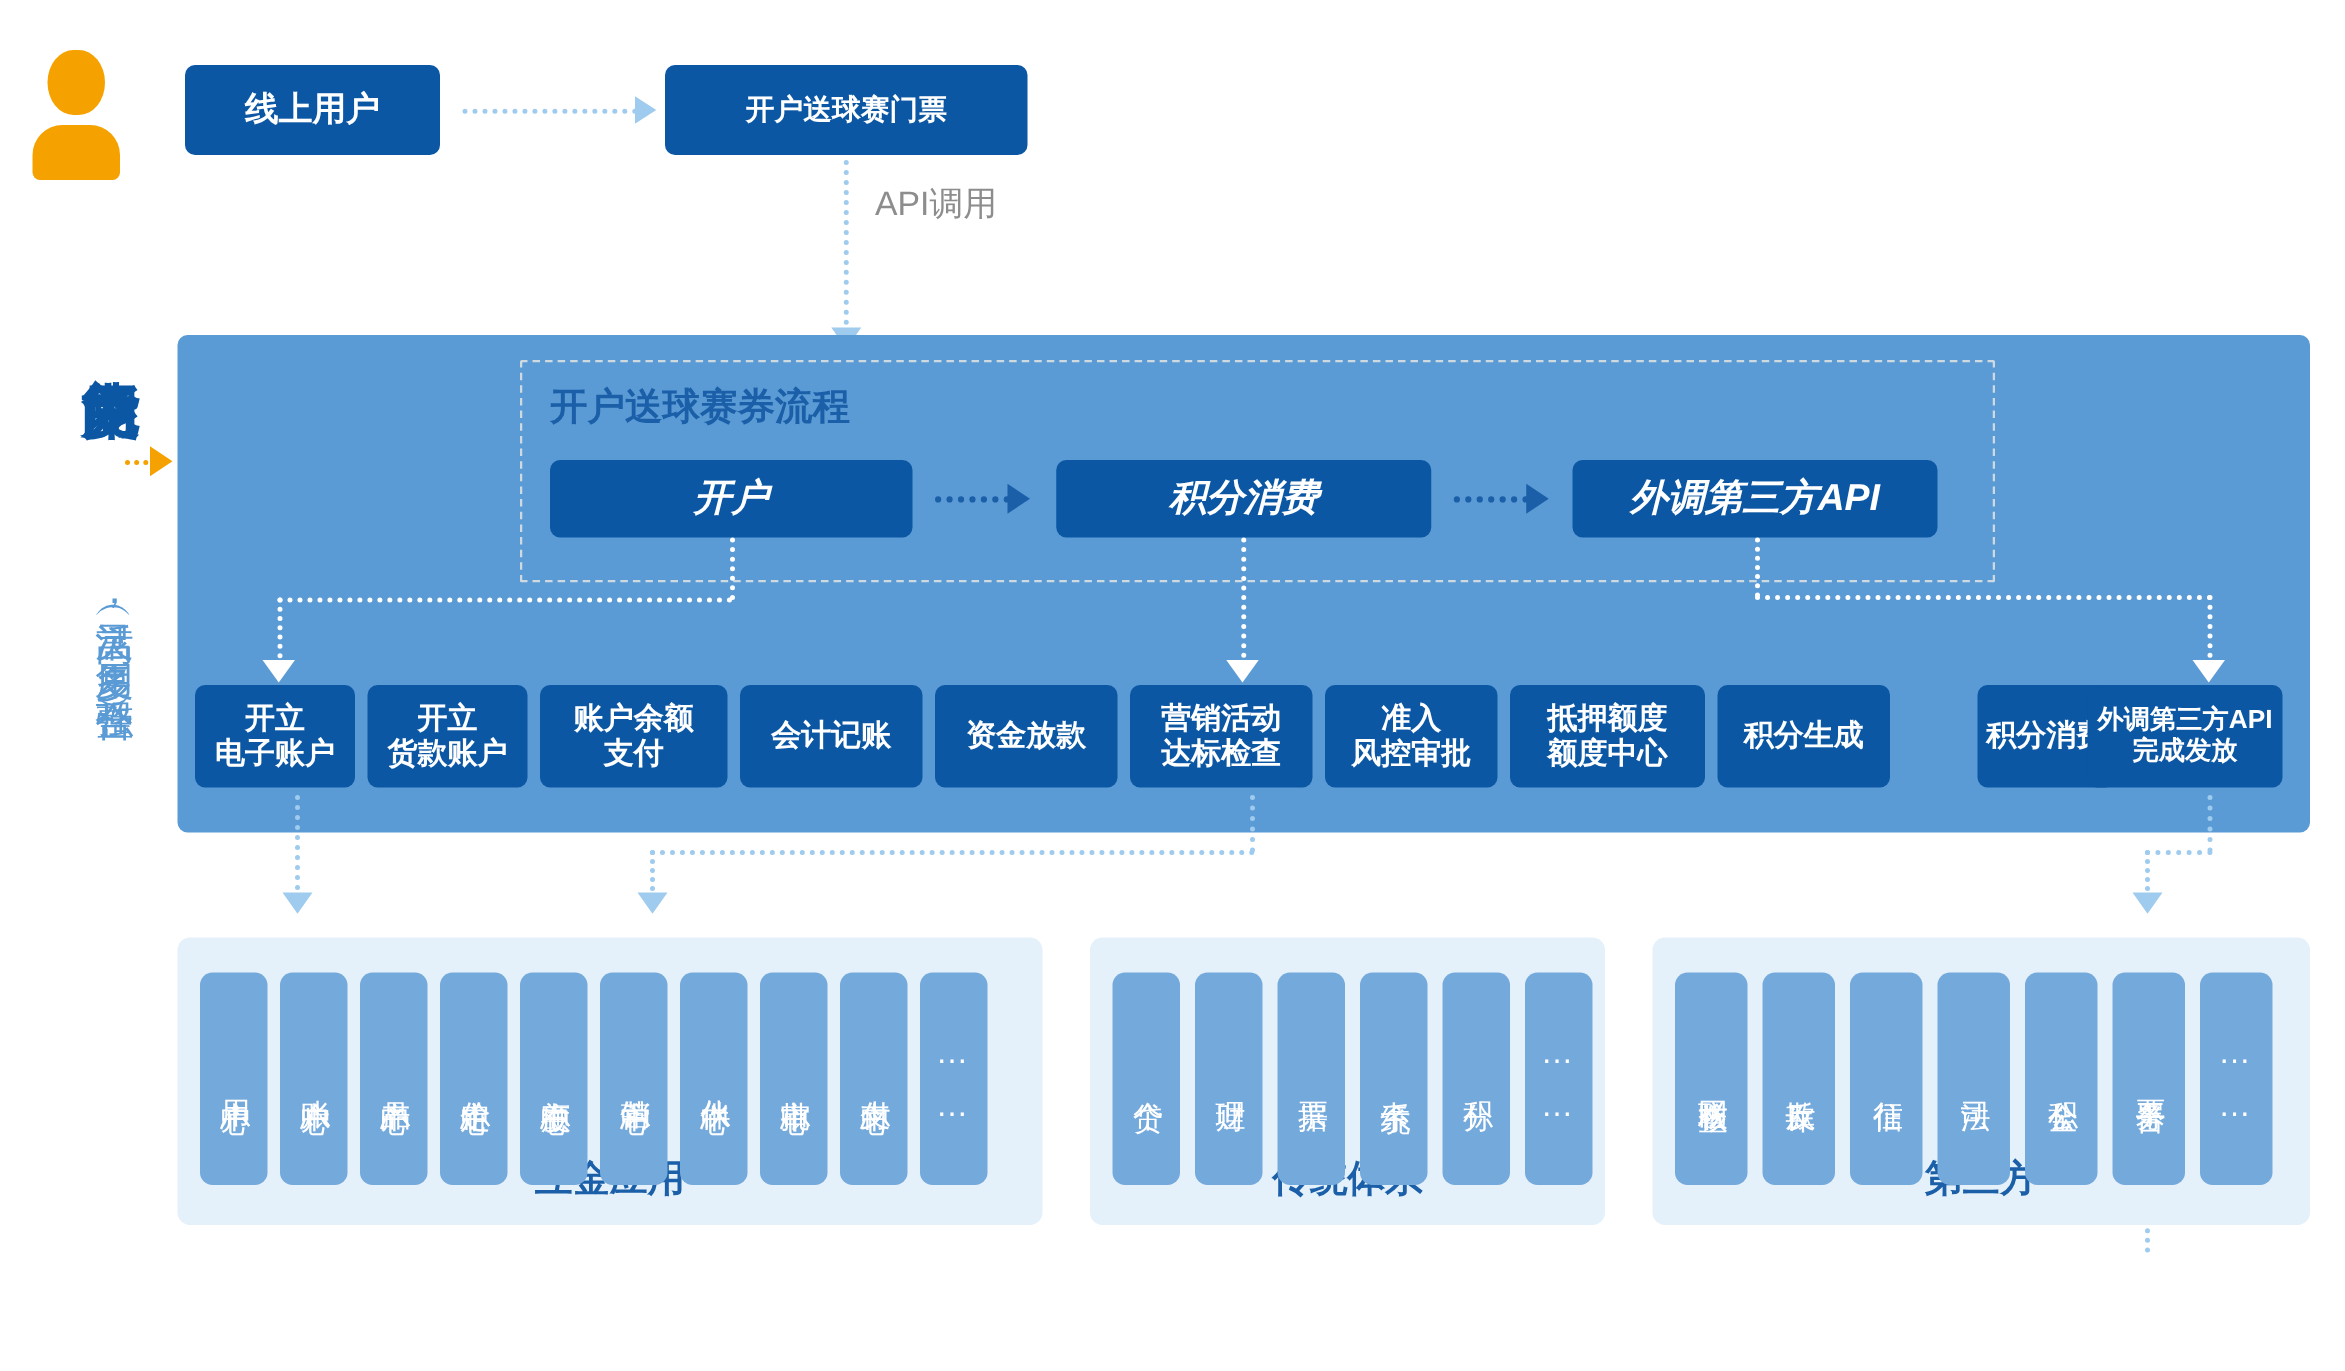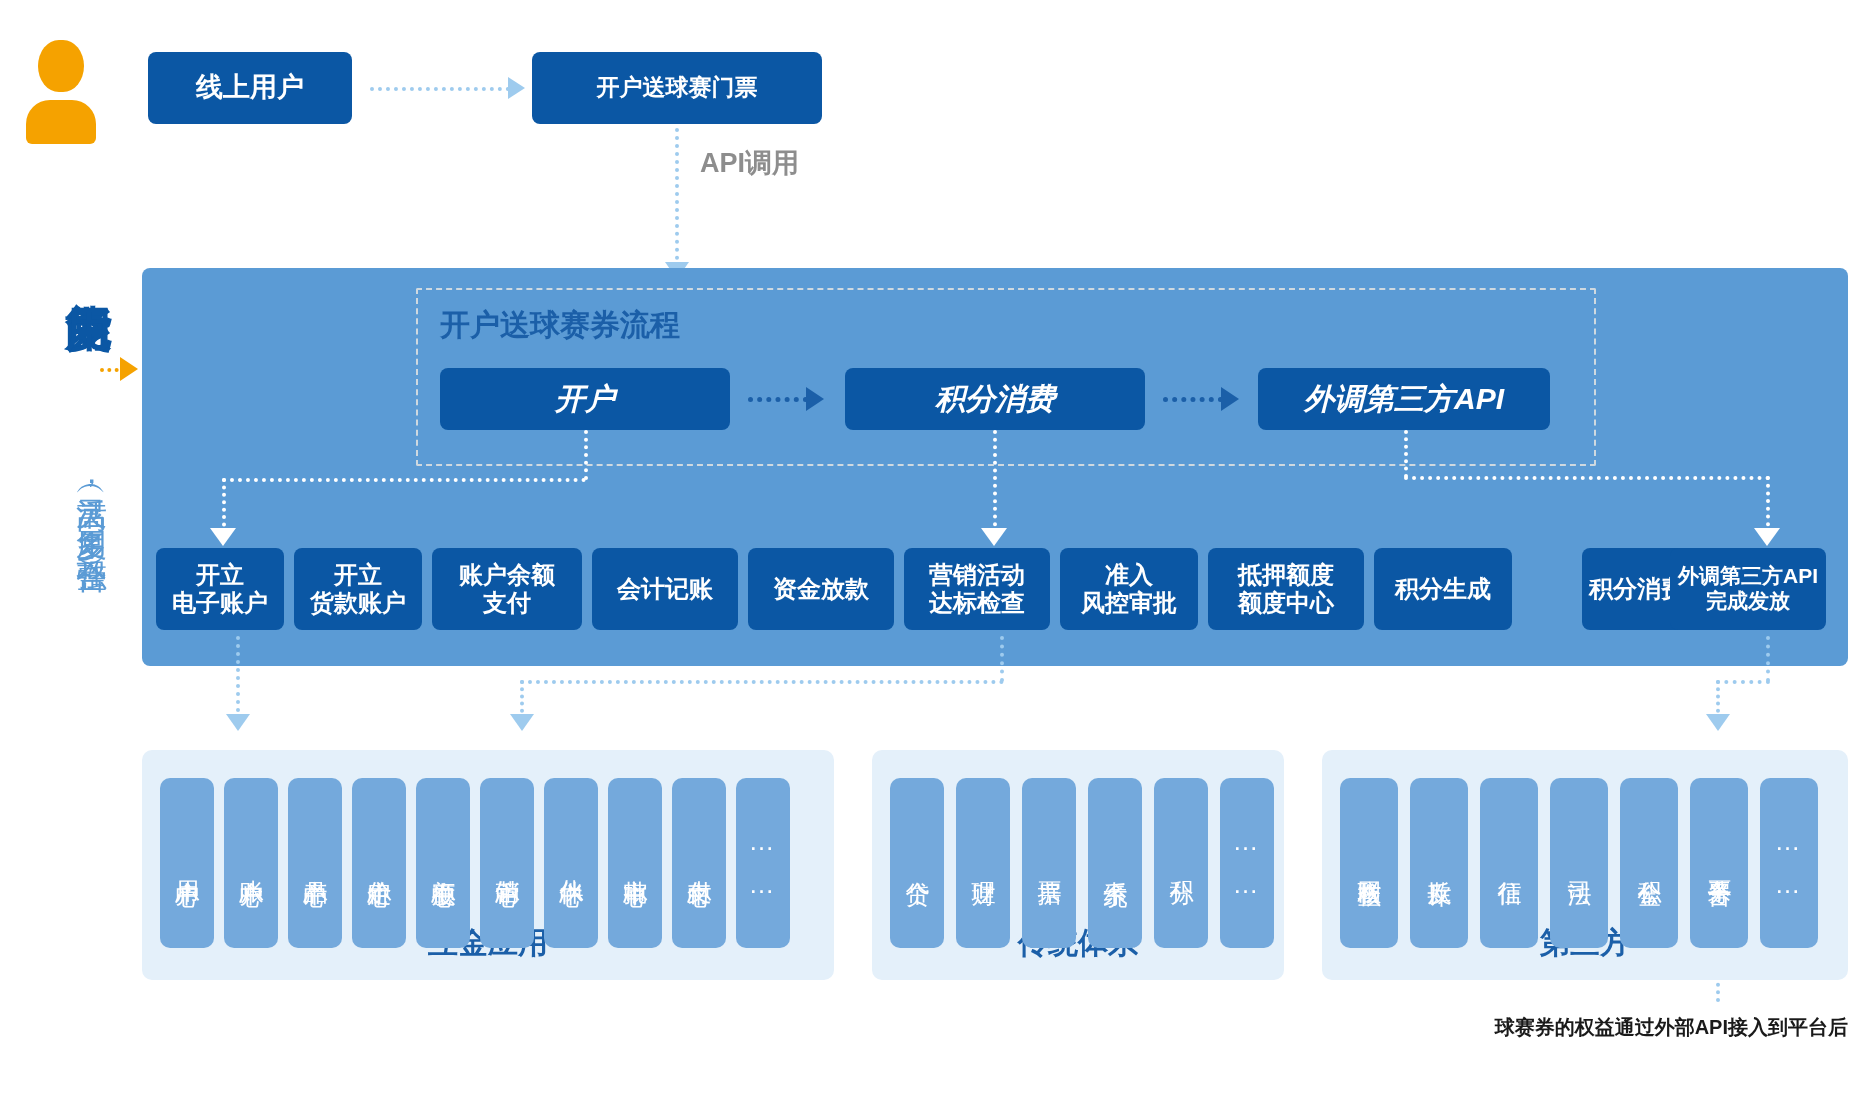--- a/index.html
+++ b/index.html
@@ -41,21 +41,21 @@
   .wdot-h{height:0;border-top:4px dotted #ffffff;}
   .wdot-v{width:0;border-left:4px dotted #ffffff;}
   .warrow-d{width:0;height:0;border-top:18px solid #ffffff;
     border-left:13px solid transparent;border-right:13px solid transparent;}
 
   
   .ddot-h{height:0;border-top:5px dotted #1b5fa8;}
   .darrow-r{width:0;height:0;border-left:18px solid #1b5fa8;
     border-top:12px solid transparent;border-bottom:12px solid transparent;}
 
-  #api-label{left:700px;top:145px;font-size:27px;font-weight:bold;color:#8d8d8d;text-align:right;}
+  #api-label{left:700px;top:145px;font-size:27px;font-weight:normal;color:#8d8d8d;text-align:right;}
 
   
   #cap-main{
     left:42px;top:265px;width:72px;
     font-size:47px;font-weight:bold;color:#0b57a4;line-height:1.06;
     writing-mode:vertical-rl;text-orientation:upright;letter-spacing:2px;
   }
   #cap-sub{
     left:50px;top:475px;width:60px;height:420px;
     font-size:31px;color:#5b9bd5;line-height:1.22;
@@ -227,14 +227,13 @@
     <div class="vbox" style="left: 228px; width: 58px; height: 170px; font-size: 24px;">司法</div>
     <div class="vbox" style="left: 298px; width: 58px; height: 170px; font-size: 24px;">公积金</div>
     <div class="vbox" style="left: 368px; width: 58px; height: 170px; font-size: 24px;">票务平台</div>
     <div class="vbox ell" style="left: 438px; width: 58px; height: 170px;">
       <span>…</span>
       <span>…</span>
     </div>
   </div>
 
 <div class="abs" id="note">
-  <div>球赛券的权益通过外部API接入到平台后</div>
 </div>
 
 </body></html>

